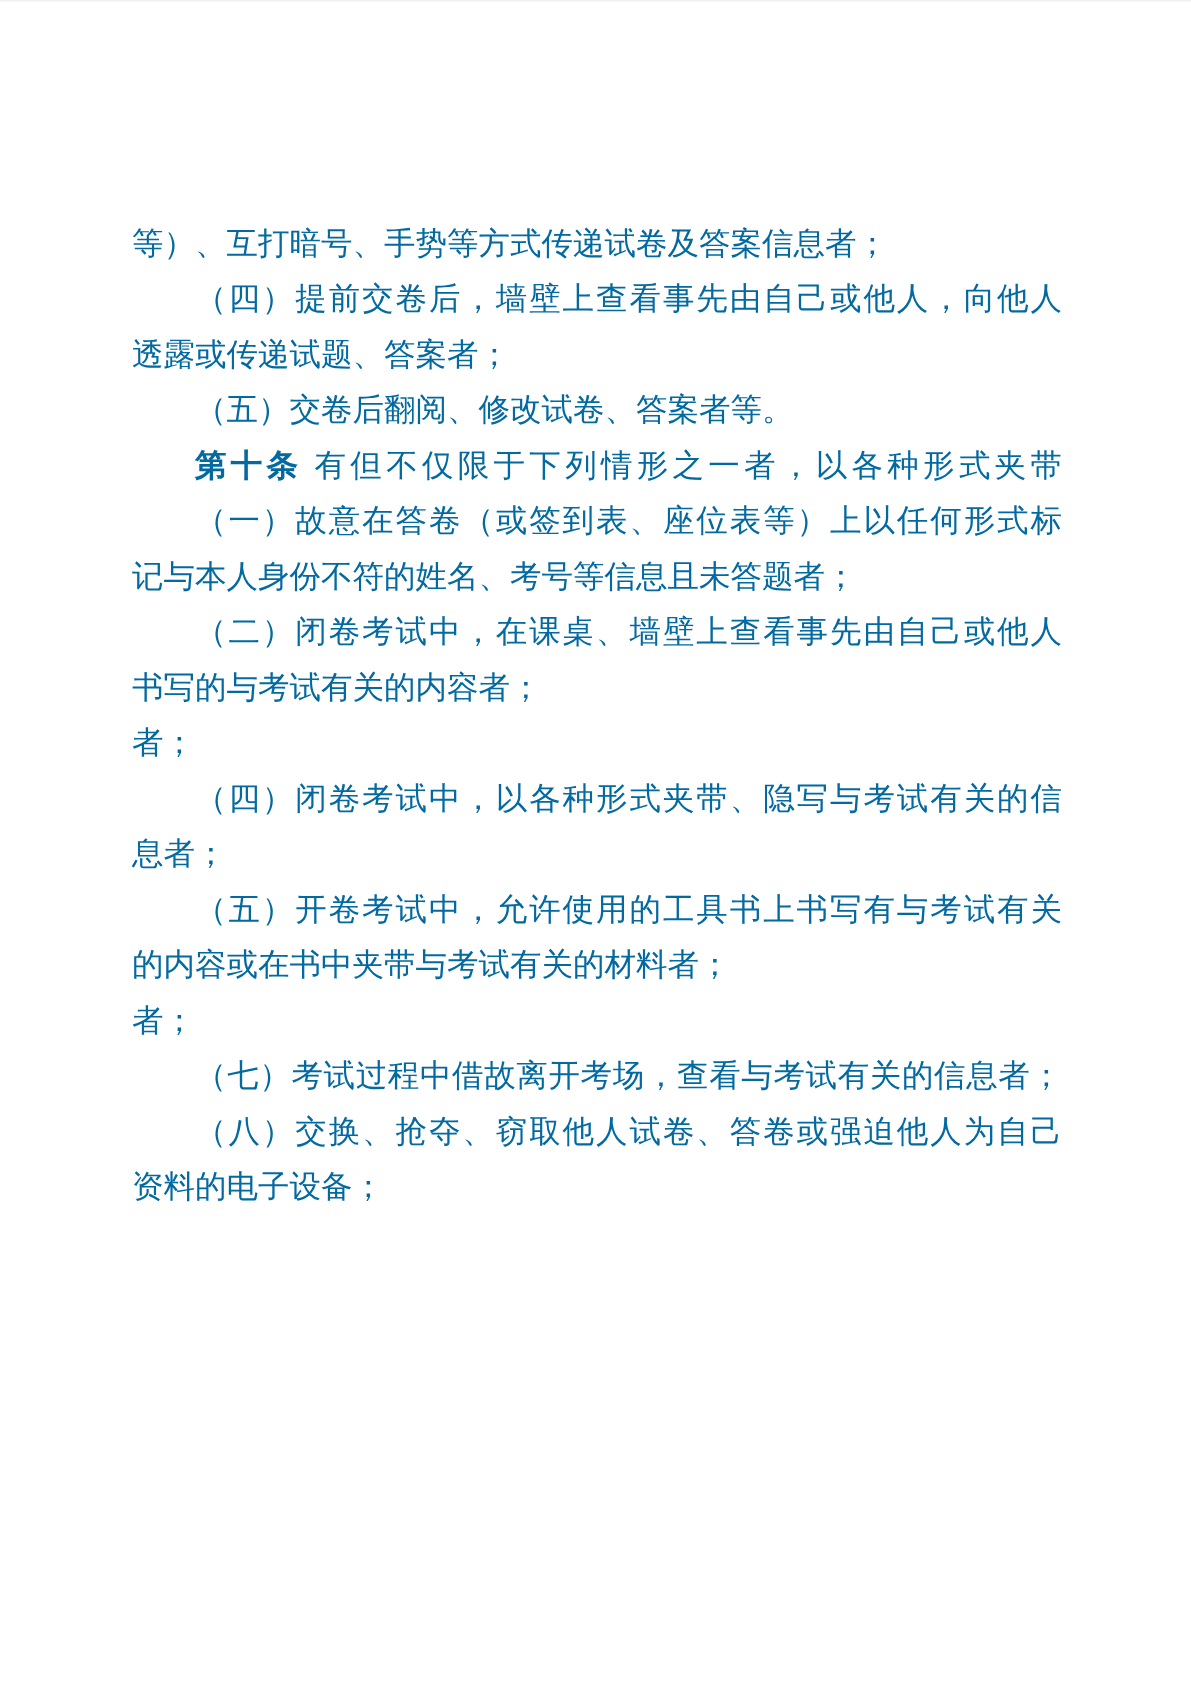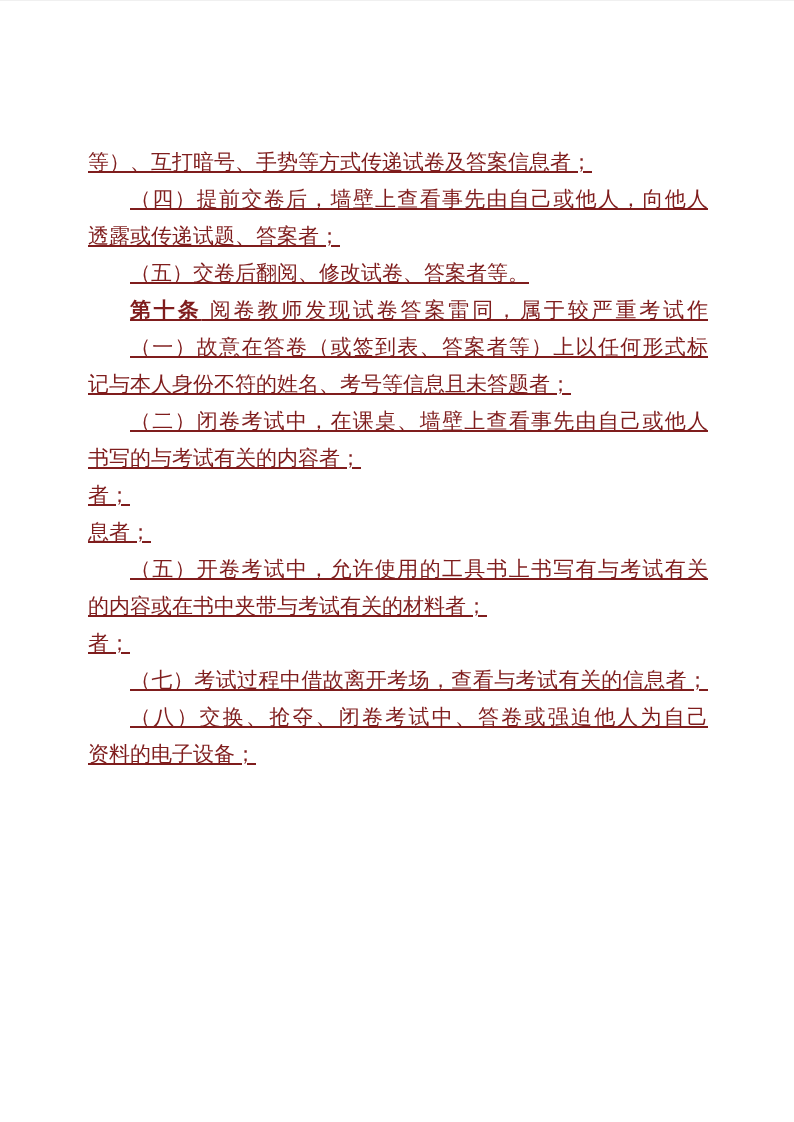--- a/index.html
+++ b/index.html
@@ -11,22 +11,21 @@
     background: #ffffff;
     overflow: hidden;
     border-top: 1px solid #f0f0f0;
     font-family: "Liberation Serif", serif;
   }
   .doc-content {
     position: absolute;
     left: 88px;
     top: 143px;
     width: 620px;
-    color: #7f1d1d;
-    text-decoration: underline;
+    color: #0369a1;
   }
   .line {
     font-size: 21px;
     line-height: 37px;
     height: 37px;
     white-space: nowrap;
     letter-spacing: 0;
   }
   .line.fill {
     white-space: normal;
@@ -40,27 +39,28 @@
 </style>
 </head>
 <body>
 
 <div class="page">
   <div class="doc-content">
       <div class="line"><span>等）、互打暗号、手势等方式传递试卷及答案信息者；</span></div>
       <div class="line indent fill"><span>（四）提前交卷后，墙壁上查看事先由自己或他人，向他人</span></div>
       <div class="line"><span>透露或传递试题、答案者；</span></div>
       <div class="line indent"><span>（五）交卷后翻阅、修改试卷、答案者等。</span></div>
-      <div class="line indent fill"><b class="bold-prefix">第十条</b><span> 阅卷教师发现试卷答案雷同，属于较严重考试作</span></div>
-      <div class="line indent fill"><span>（一）故意在答卷（或签到表、答案者等）上以任何形式标</span></div>
+      <div class="line indent fill"><b class="bold-prefix">第十条</b><span> 有但不仅限于下列情形之一者，以各种形式夹带</span></div>
+      <div class="line indent fill"><span>（一）故意在答卷（或签到表、座位表等）上以任何形式标</span></div>
       <div class="line"><span>记与本人身份不符的姓名、考号等信息且未答题者；</span></div>
       <div class="line indent fill"><span>（二）闭卷考试中，在课桌、墙壁上查看事先由自己或他人</span></div>
       <div class="line"><span>书写的与考试有关的内容者；</span></div>
       <div class="line"><span>者；</span></div>
+      <div class="line indent fill"><span>（四）闭卷考试中，以各种形式夹带、隐写与考试有关的信</span></div>
       <div class="line"><span>息者；</span></div>
       <div class="line indent fill"><span>（五）开卷考试中，允许使用的工具书上书写有与考试有关</span></div>
       <div class="line"><span>的内容或在书中夹带与考试有关的材料者；</span></div>
       <div class="line"><span>者；</span></div>
       <div class="line indent fill"><span>（七）考试过程中借故离开考场，查看与考试有关的信息者；</span></div>
-      <div class="line indent fill"><span>（八）交换、抢夺、闭卷考试中、答卷或强迫他人为自己</span></div>
+      <div class="line indent fill"><span>（八）交换、抢夺、窃取他人试卷、答卷或强迫他人为自己</span></div>
       <div class="line"><span>资料的电子设备；</span></div>
     </div>
 </div>
 
 </body></html>

